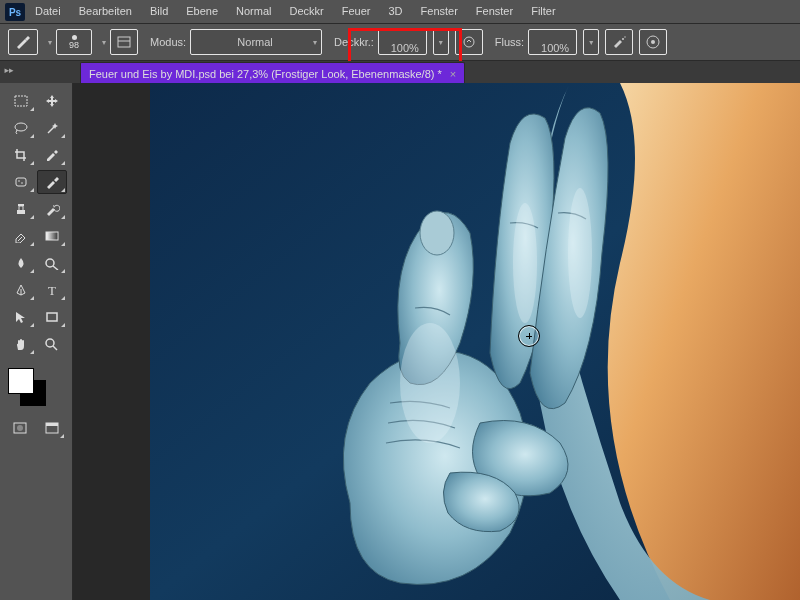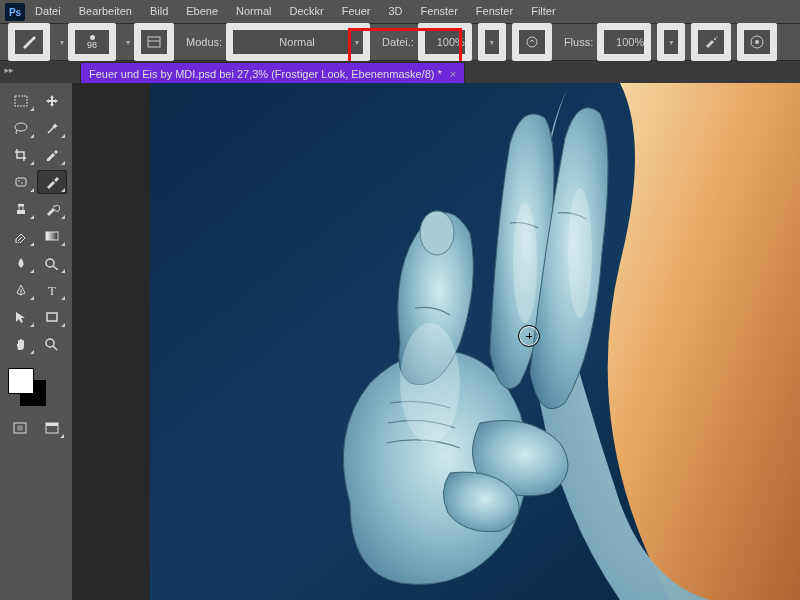--- a/index.html
+++ b/index.html
@@ -3,30 +3,30 @@
 <meta charset="utf-8">
 <style>
   html,body{margin:0;padding:0;width:800px;height:600px;background:#535353;font-family:"Segoe UI",Tahoma,sans-serif;font-size:11px;color:#ccc;overflow:hidden;}
   
   .menubar{height:23px;background:#535353;display:flex;align-items:center;border-bottom:1px solid #2a2a2a;}
   .ps-logo{width:22px;height:18px;margin:0 0 0 4px;display:flex;align-items:flex-end;justify-content:center;}
   .ps-logo svg{display:block;}
   .menu-item{padding:0 9px;height:23px;line-height:23px;color:#d8d8d8;cursor:default;}
   
   .options{height:36px;background:#535353;border-bottom:1px solid #2a2a2a;display:flex;align-items:center;padding-left:8px;position:relative;}
-  .obox{height:24px;border:7px solid #e5e5e5;background:#4d4d4d;display:flex;align-items:center;justify-content:center;margin-right:6px;border-radius:2px;}
+  .obox{height:24px;border:1px solid #e5e5e5;background:#4d4d4d;display:flex;align-items:center;justify-content:center;margin-right:6px;border-radius:2px;}
   .brush-icon{width:28px;}
   .drop-arrow{width:12px;height:24px;display:flex;align-items:center;justify-content:center;color:#aaa;font-size:8px;}
   .size-box{width:34px;flex-direction:column;line-height:1;}
   .size-dot{width:5px;height:5px;border-radius:50%;background:#ddd;margin-bottom:1px;}
   .size-num{font-size:9px;color:#ddd;}
   .label{margin:0 4px 0 6px;color:#d0d0d0;}
   .combo{width:120px;justify-content:space-between;padding:0 4px 0 6px;}
   .combo span.flex{flex:1;text-align:center;}
-  .tiny{width:40px;justify-content:flex-end;padding-right:0;}
+  .tiny{width:40px;justify-content:flex-end;padding-right:7px;align-items:flex-end;}
   .dropbtn{width:14px;}
   .hl{position:absolute;border:3px solid #e11;pointer-events:none;}
   .ico{width:26px;justify-content:center;color:#ccc;}
   
   .tabstrip{height:24px;background:#3a3a3a;display:flex;align-items:flex-end;padding-left:80px;border-bottom:1px solid #222;position:relative;}
   .expand{position:absolute;left:2px;top:2px;width:14px;height:14px;color:#aaa;font-size:9px;text-align:center;line-height:14px;}
   .tab{height:22px;background:#6d28d9;border:1px solid #2a2a2a;border-bottom:none;display:flex;align-items:center;padding:0 8px;color:#ddd;border-radius:2px 2px 0 0;}
   .tab .close{margin-left:8px;color:#aaa;font-size:11px;}
   
   .work{position:absolute;left:0;top:83px;right:0;bottom:0;background:#282828;}
@@ -92,21 +92,21 @@
         <line x1="2" y1="6" x2="14" y2="6" stroke="#ccc"></line>
       </svg>
   </div>
 
   <span class="label">Modus:</span>
   <div class="obox combo">
     <span class="flex">Normal</span>
     <span style="font-size:8px;color:#aaa">▾</span>
   </div>
 
-  <span class="label">Datei.:</span>
+  <span class="label">Deckkr.:</span>
   <div class="obox tiny">
     <span>100%</span>
   </div>
   <div class="obox dropbtn">
       <span style="font-size:8px;color:#aaa">▾</span>
     </div>
 
   <div class="obox ico">
     <svg width="16" height="14">
         <circle cx="8" cy="7" r="5" fill="none" stroke="#ccc"></circle>

